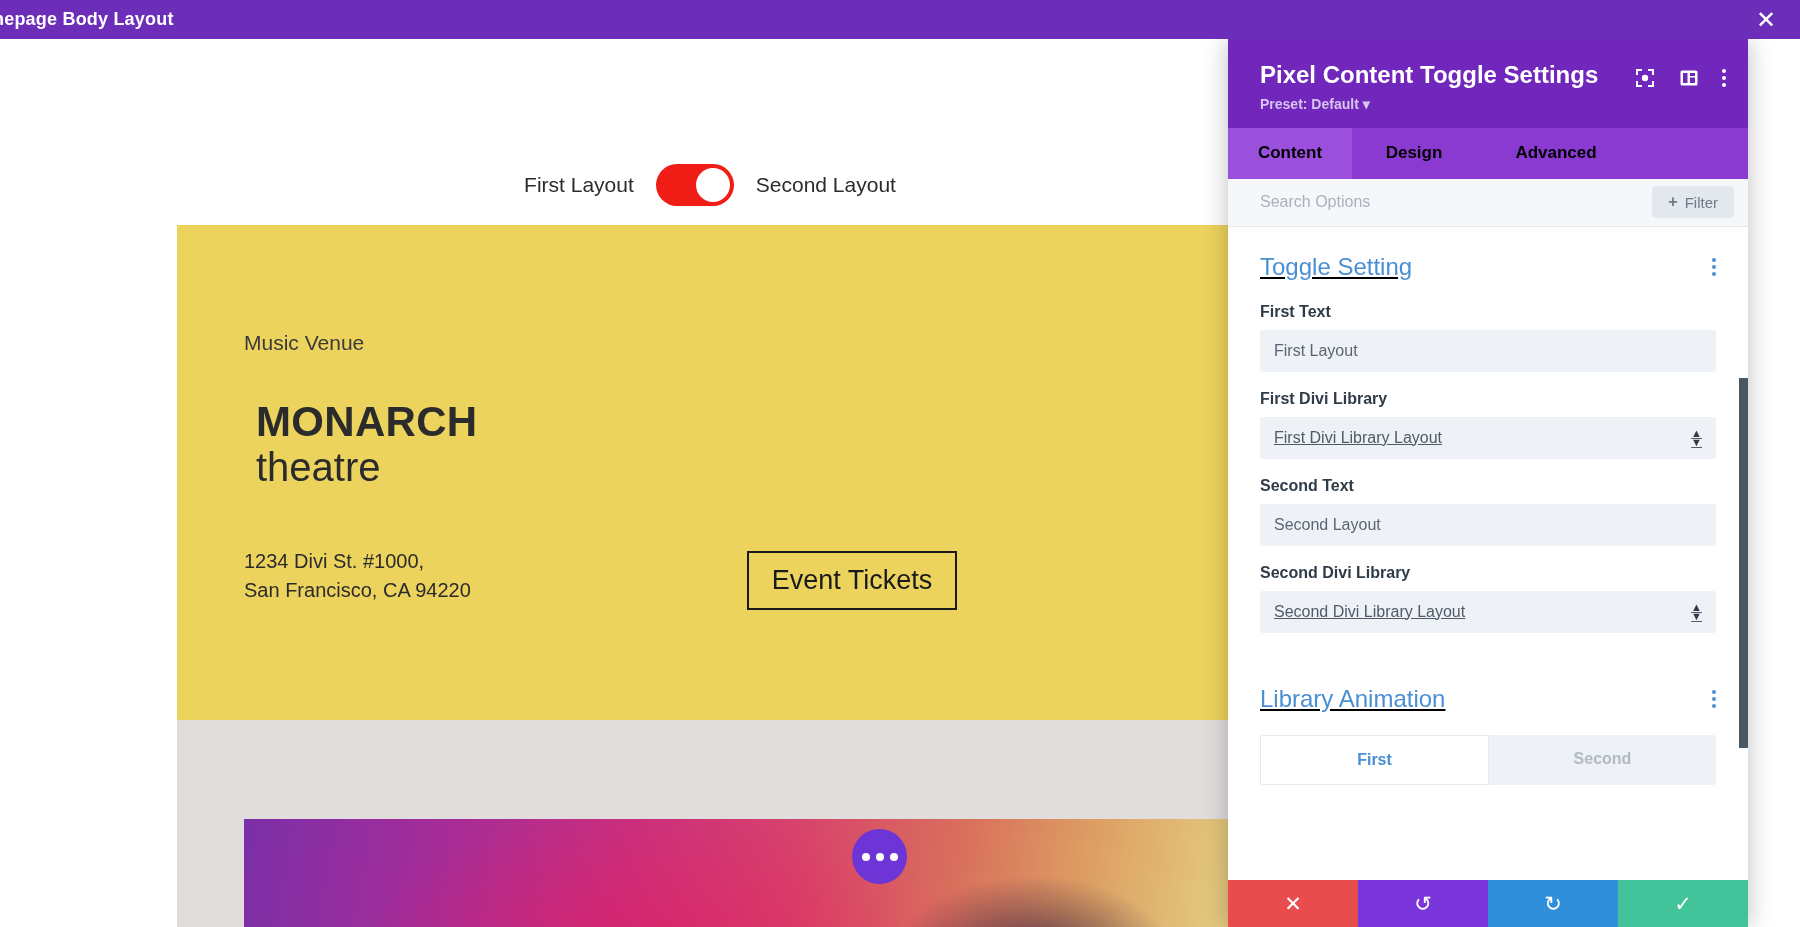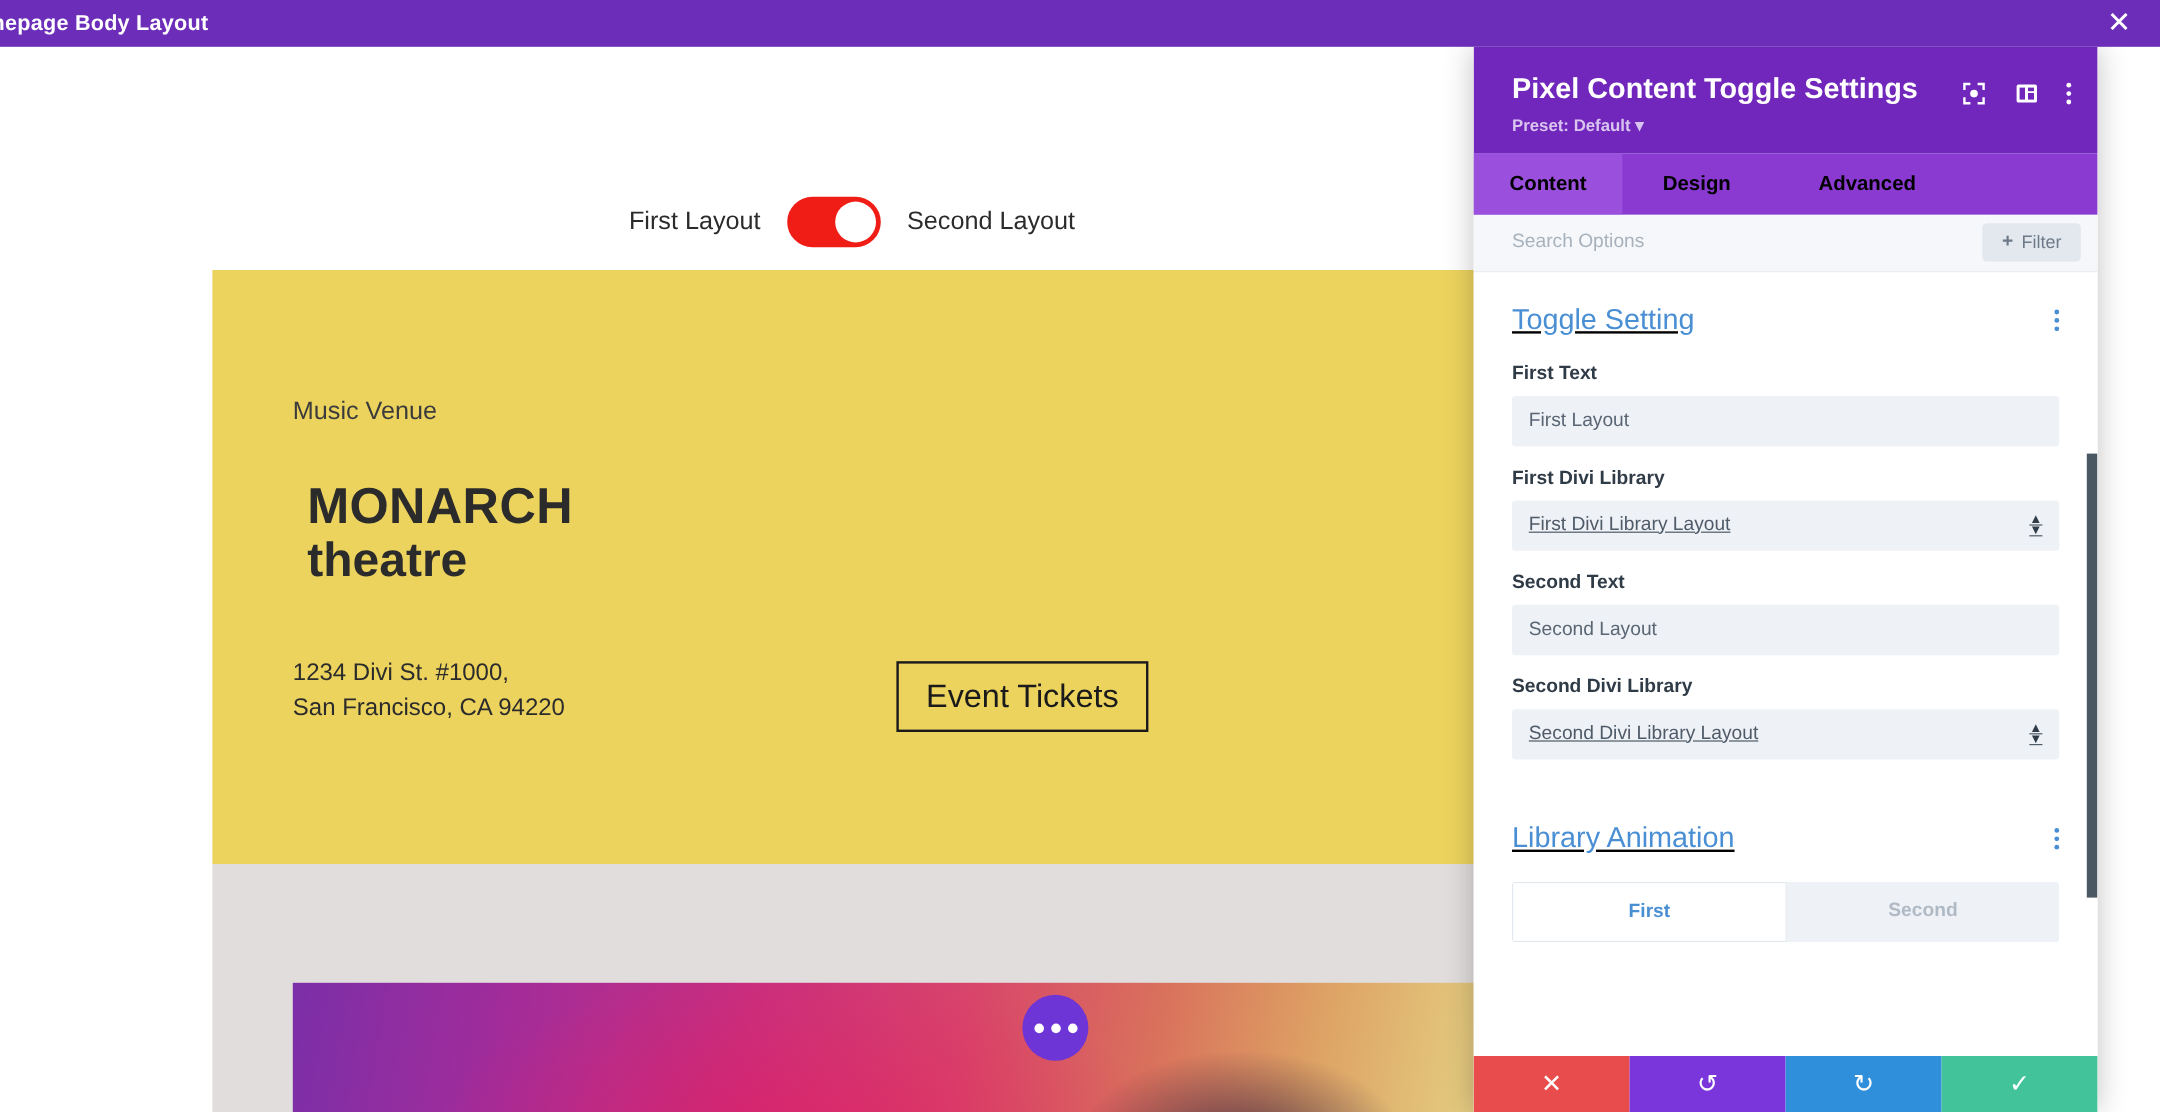--- a/index.html
+++ b/index.html
@@ -120,21 +120,21 @@
   .hero-title-strong {
     display: block;
     font-size: 42px;
     font-weight: bold;
     color: #2b2b2b;
     letter-spacing: .3px;
   }
   .hero-title-light {
     display: block;
     font-size: 40px;
-    font-weight: 700;
+    font-weight: 400;
     color: #2b2b2b;
   }
   .hero-address {
     position: absolute;
     top: 322px;
     left: 67px;
     font-size: 20px;
     line-height: 1.45;
     color: #2b2b2b;
     white-space: pre-line;

